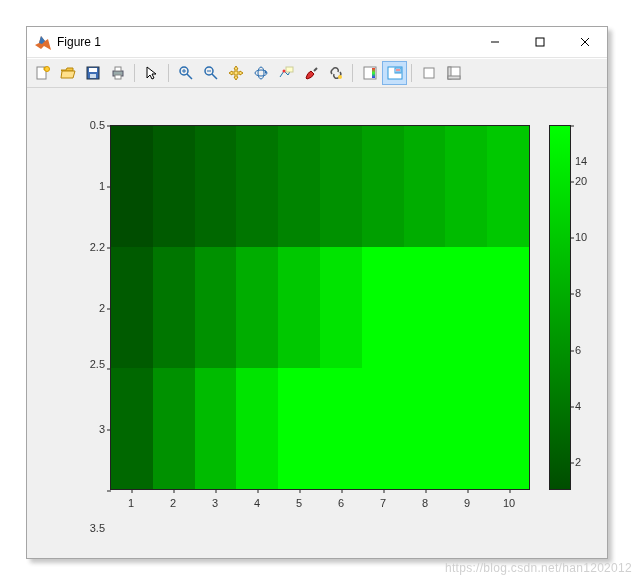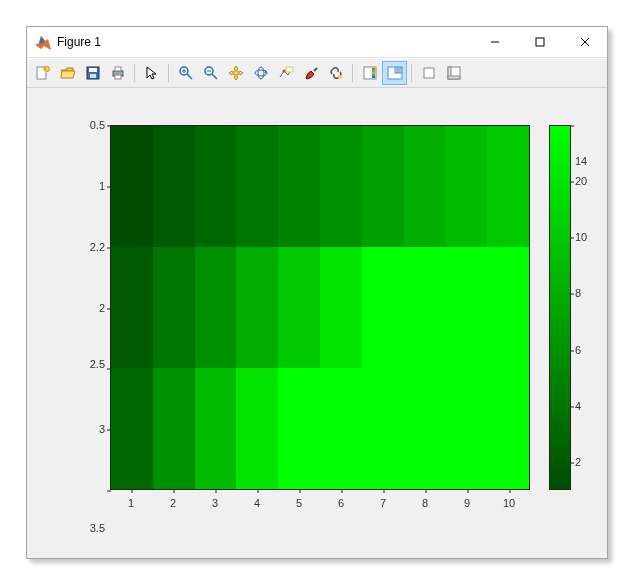--- a/index.html
+++ b/index.html
@@ -279,13 +279,14 @@
           <div class="cb-tick" style="top: 300.769px;">4</div>
           <div class="cb-tick" style="top: 244.615px;">6</div>
           <div class="cb-tick" style="top: 188.462px;">8</div>
           <div class="cb-tick" style="top: 132.308px;">10</div>
           <div class="cb-tick" style="top: 76.1538px;">20</div>
           <div class="cb-tick" style="top: 20px; margin-top: 36px;">14</div>
         </div>
     </div>
 
   </div>
+  <div class="watermark">https://blog.csdn.net/han1202012</div>
 </div>
 
 </body></html>

